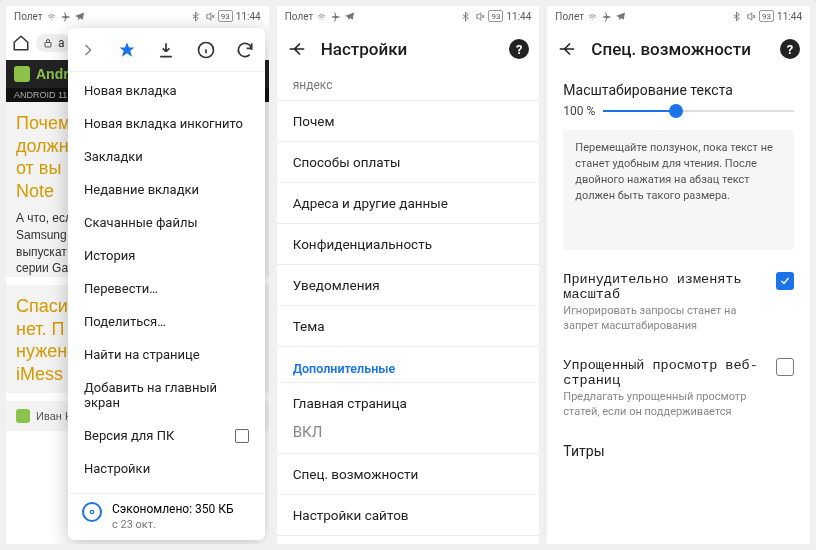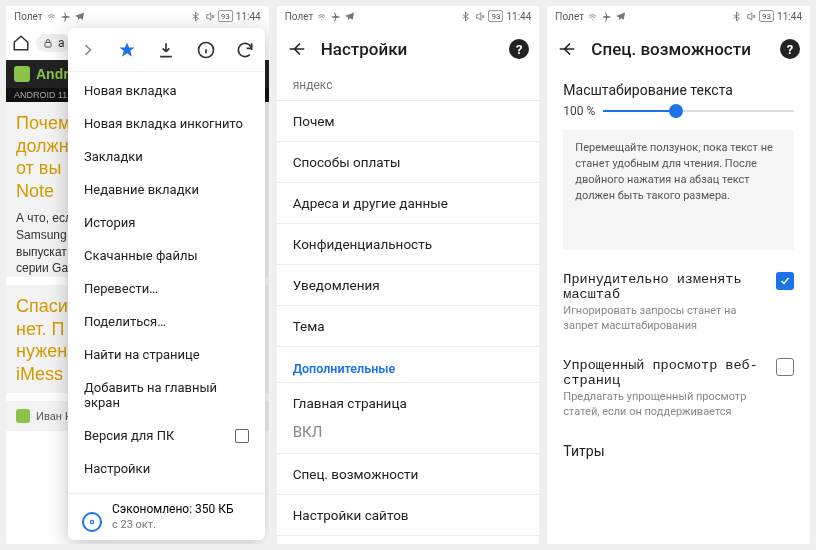--- a/index.html
+++ b/index.html
@@ -96,21 +96,21 @@
     padding: 9px 16px;
     font-size: 13px;
     color: #222;
     display: flex;
     align-items: center;
     justify-content: space-between;
   }
   .chk { width: 14px; height: 14px; border: 1.5px solid #666; border-radius: 2px; }
   .data-saver {
     display: flex;
-    align-items: flex-end;
+    align-items: flex-start;
     gap: 10px;
     padding: 8px 14px;
     border-top: 1px solid #eee;
   }
   .ds-icon {
     width: 20px; height: 20px; border: 2px solid #1a73e8; border-radius: 50%;
     display:flex;align-items:center;justify-content:center;
   }
   .ds-text { font-size: 12px; line-height: 1.3; }
   .ds-sub { font-size: 11px; color: #777; }
@@ -307,24 +307,24 @@
       <div class="menu-item">
           <span>Новая вкладка инкогнито</span>
         </div>
       <div class="menu-item">
           <span>Закладки</span>
         </div>
       <div class="menu-item">
           <span>Недавние вкладки</span>
         </div>
       <div class="menu-item">
+          <span>Скачанные файлы</span>
+        </div>
+      <div class="menu-item">
           <span>История</span>
-        </div>
-      <div class="menu-item">
-          <span>Скачанные файлы</span>
         </div>
       <div class="menu-item">
           <span>Перевести…</span>
         </div>
       <div class="menu-item">
           <span>Поделиться…</span>
         </div>
       <div class="menu-item">
           <span>Найти на странице</span>
         </div>

